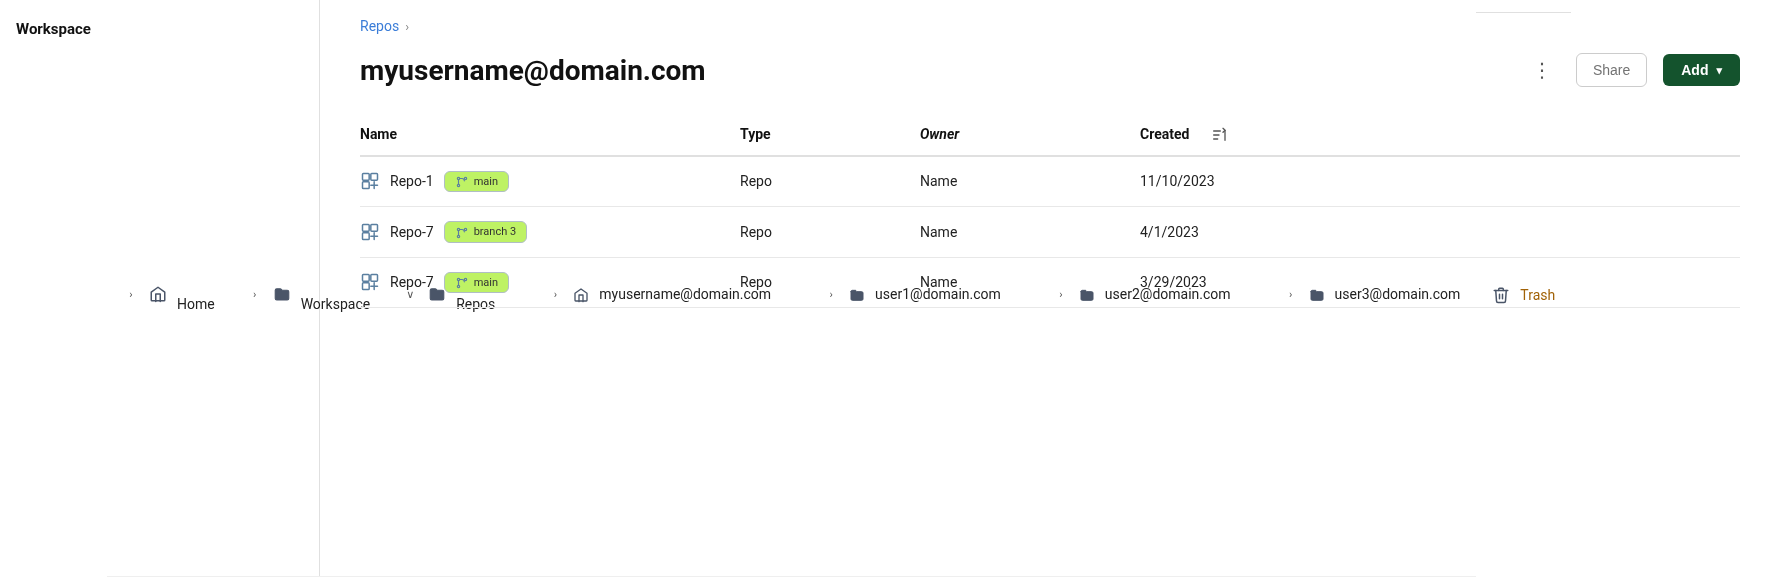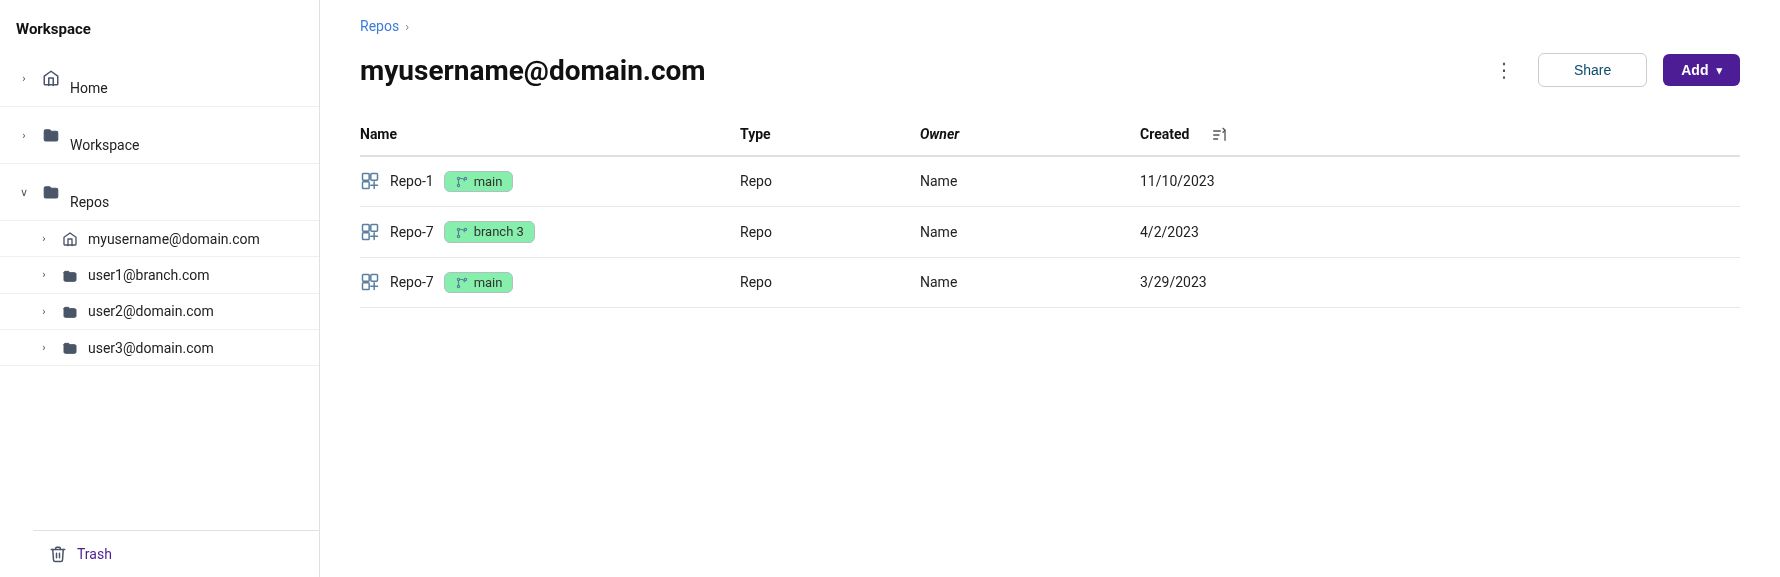--- a/index.html
+++ b/index.html
@@ -13,21 +13,21 @@
       width: 1780px;
       overflow: hidden;
     }
 
     
     .sidebar {
       width: 320px;
       min-width: 320px;
       border-right: 1px solid #e0e0e0;
       display: flex;
-      flex-direction: column;
+      flex-direction: row;
       padding-top: 12px;
     }
 
     .sidebar-title {
       font-weight: 700;
       font-size: 15px;
       padding: 8px 16px 12px 16px;
       color: #111;
     }
 
@@ -84,24 +84,23 @@
     }
 
     .sidebar-spacer { flex: 1; }
 
     .sidebar-trash {
       display: flex;
       align-items: center;
       padding: 14px 16px;
       cursor: pointer;
       gap: 10px;
-      color: #4c1d95;
+      color: #a16207;
       font-size: 14px;
       border-top: 1px solid #e0e0e0;
-      margin-left: 33px;
     }
 
     
     .main {
       flex: 1;
       padding: 18px 40px 24px 40px;
       display: flex;
       flex-direction: column;
     }
 
@@ -145,30 +144,30 @@
       font-size: 20px;
       display: flex;
       align-items: center;
       border-radius: 4px;
     }
 
     .share-btn {
       background: #fff;
       border: 1.5px solid #ccc;
       border-radius: 6px;
-      padding: 8px 35px;
+      padding: 8px 16px;
       cursor: pointer;
       font-size: 14px;
       font-weight: 500;
-      color: #0c4a6e;
+      color: #737373;
       text-align: center;
     }
 
     .add-btn {
-      background: #4c1d95;
+      background: #14532d;
       border: none;
       border-radius: 6px;
       padding: 8px 18px;
       cursor: pointer;
       font-size: 14px;
       font-weight: 600;
       color: #fff;
       display: flex;
       align-items: center;
       gap: 6px;
@@ -217,23 +216,23 @@
       align-items: center;
     }
 
     .branch-badge {
       display: inline-flex;
       align-items: center;
       gap: 5px;
       border: 1.5px solid #b0bec5;
       border-radius: 6px;
       padding: 2px 10px;
-      font-size: 13px;
+      font-size: 11px;
       color: #333;
-      background: #86efac;
+      background: #bef264;
       white-space: nowrap;
     }
     .branch-badge .branch-icon {
       color: #5a7fa0;
       font-size: 13px;
     }
 
     
     svg { display: inline-block; vertical-align: middle; }
   </style>
@@ -285,21 +284,21 @@
     <span class="item-label">myusername@domain.com</span>
   </div>
 
   <div class="sidebar-sub-item">
     <span class="chevron">›</span>
     <span class="item-icon">
       <svg width="16" height="16" viewBox="0 0 24 24" fill="#4a5568" stroke="#4a5568" stroke-width="1.5" stroke-linecap="round" stroke-linejoin="round">
         <path d="M3 7a2 2 0 012-2h4.586a1 1 0 01.707.293L12 7h7a2 2 0 012 2v9a2 2 0 01-2 2H5a2 2 0 01-2-2V7z"></path>
       </svg>
     </span>
-    <span class="item-label">user1@branch.com</span>
+    <span class="item-label">user1@domain.com</span>
   </div>
 
   <div class="sidebar-sub-item">
     <span class="chevron">›</span>
     <span class="item-icon">
       <svg width="16" height="16" viewBox="0 0 24 24" fill="#4a5568" stroke="#4a5568" stroke-width="1.5" stroke-linecap="round" stroke-linejoin="round">
         <path d="M3 7a2 2 0 012-2h4.586a1 1 0 01.707.293L12 7h7a2 2 0 012 2v9a2 2 0 01-2 2H5a2 2 0 01-2-2V7z"></path>
       </svg>
     </span>
     <span class="item-label">user2@domain.com</span>
@@ -430,21 +429,21 @@
                     <circle cx="6" cy="18" r="2"></circle>
                   <path d="M6 8v8M8 6h4a4 4 0 014 4v0"></path>
                 </svg>
               </span>
               <span>branch 3</span>
             </span>
           </div>
         </td>
         <td>Repo</td>
         <td>Name</td>
-        <td>4/2/2023</td>
+        <td>4/1/2023</td>
       </tr>
 
       <tr>
         <td>
           <div class="repo-name-cell">
             <span class="repo-icon">
               <svg width="20" height="20" viewBox="0 0 24 24" fill="none" stroke="#5a7fa0" stroke-width="1.8" stroke-linecap="round" stroke-linejoin="round">
                 <rect x="3" y="3" width="8" height="8" rx="1"></rect>
                 <rect x="13" y="3" width="8" height="8" rx="1"></rect>
                 <rect x="3" y="13" width="8" height="8" rx="1"></rect>

